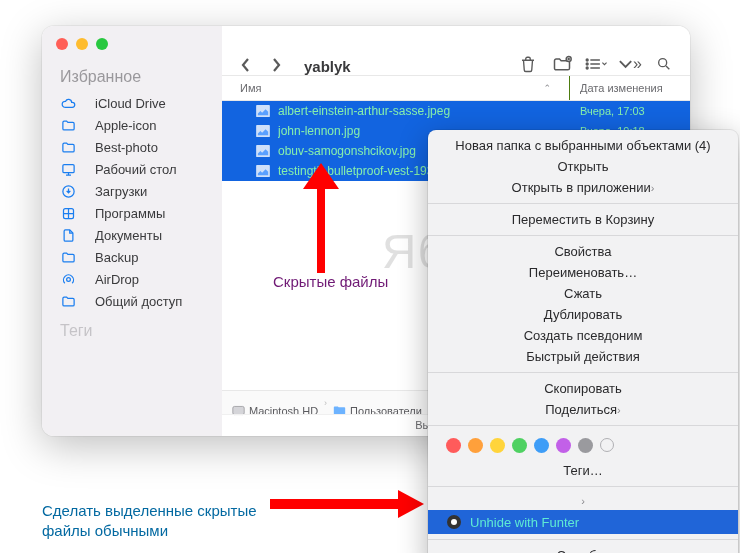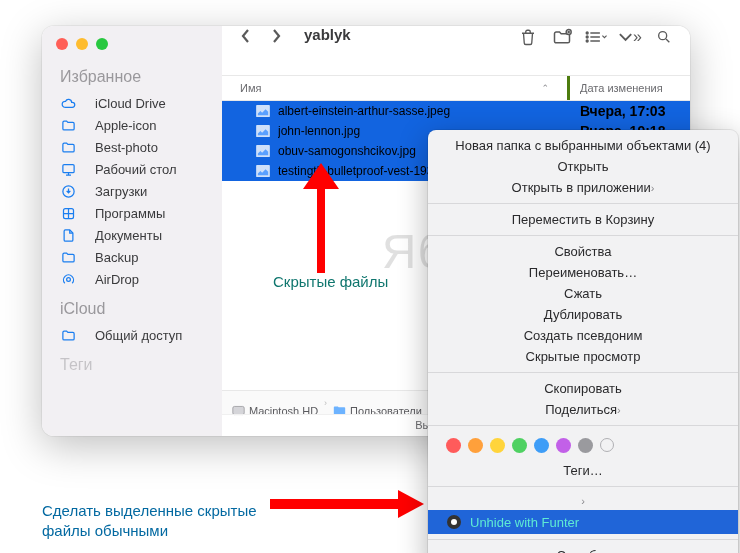--- a/index.html
+++ b/index.html
@@ -12,47 +12,47 @@
 .traffic span { width: 12px; height: 12px; border-radius: 50%; }
 .tl-close { background: #ff5f57; }
 .tl-min { background: #febc2e; }
 .tl-max { background: #28c840; }
 .sb-group { font-size: 16px; color: #9a989c; padding: 0 18px 6px; }
 .sb-item { display: flex; align-items: center; gap: 19px; padding: 3px 18px; font-size: 13px; color: #3a3a3c; cursor: default; }
 .sb-icon { width: 16px; height: 16px; display: flex; align-items: center; justify-content: center; color: #1b7ef0; }
 .sb-icon svg { width: 15px; height: 15px; }
 
 .main { flex: 1; display: flex; flex-direction: column; background: #fff; }
-.toolbar { display: flex; align-items: flex-start; height: 50px; padding: 0 14px; gap: 10px; border-bottom: 1px solid #e8e8e8; }
+.toolbar { display: flex; align-items: flex-end; height: 50px; padding: 0 14px; gap: 10px; border-bottom: 1px solid #e8e8e8; }
 .nav-btn { width: 20px; height: 20px; color: #5a5a5a; display: flex; align-items: center; justify-content: center; cursor: default; }
 .win-title { font-size: 15px; font-weight: 600; color: #3a3a3c; margin-left: 8px; flex: 1; }
 .tb-btn { width: 24px; height: 22px; color: #5a5a5a; display: flex; align-items: center; justify-content: center; }
 
 .columns { display: flex; border-bottom: 1px solid #e8e8e8; font-size: 11px; color: #6a6a6e; }
-.col-name { flex: 1; padding: 6px 18px; border-right: 3px solid #4d7c0f; display: flex; justify-content: space-between; align-items: center; }
+.col-name { flex: 1; padding: 6px 18px; border-right: 1px solid #4d7c0f; display: flex; justify-content: space-between; align-items: center; }
 .col-date { width: 120px; padding: 6px 10px; }
 .sort-caret { font-size: 9px; color: #8a8a8e; }
 
 .files { flex: 1; overflow: auto; position: relative; }
-.file-row { display: flex; align-items: center; background: #1264e0; color: #000000; height: 20px; font-size: 12px; }
+.file-row { display: flex; align-items: center; background: #1264e0; color: #86efac; height: 20px; font-size: 12px; }
 .file-indent { width: 34px; }
 .file-icon { width: 16px; height: 14px; margin-right: 6px; display: flex; align-items: center; }
 .fname { flex: 1; white-space: nowrap; overflow: hidden; text-overflow: ellipsis; }
-.fdate { width: 120px; font-size: 14px; padding: 0 10px; font-weight: bold; }
+.fdate { width: 120px; font-size: 11px; padding: 0 10px; }
 
 .watermark { position: absolute; left: 50%; top: 50%; transform: translate(-50%,-40%); font-size: 48px; font-weight: 300; color: rgba(0,0,0,0.12); letter-spacing: 1px; pointer-events: none; }
 
 .pathbar { height: 24px; display: flex; align-items: center; gap: 6px; padding: 0 10px; font-size: 11px; color: #5a5a5e; border-top: 1px solid #e8e8e8; background: #fafafa; }
 .pb-seg { display: flex; align-items: center; gap: 4px; margin-top: 16px; }
 .pb-sep { color: #bdbdbd; font-size: 9px; }
 .hd-icon { width: 13px; height: 13px; }
 
 .status { height: 22px; text-align: center; font-size: 11px; color: #6a6a6e; padding-top: 4px; border-top: 1px solid #f0f0f0; }
 
-.annotation1 { position: absolute; left: 273px; top: 273px; color: #0f766e; font-size: 15px; font-weight: 500; }
+.annotation1 { position: absolute; left: 273px; top: 273px; color: #701a75; font-size: 15px; font-weight: 500; }
 .arrow1 { position: absolute; left: 303px; top: 163px; width: 36px; height: 110px; }
 .arrow1 .shaft { position: absolute; left: 14px; top: 22px; width: 8px; height: 88px; background: #f00; }
 .arrow1 .head { position: absolute; left: 0; top: 0; width: 0; height: 0; border-left: 18px solid transparent; border-right: 18px solid transparent; border-bottom: 26px solid #f00; }
 
 .ctx-menu { position: absolute; right: 2px; top: 130px; width: 310px; background: #f2f2f3; border-radius: 8px; box-shadow: 0 8px 30px rgba(0,0,0,0.3), 0 0 0 1px rgba(0,0,0,0.08); padding: 5px 0; font-size: 13px; color: #2a2a2c; z-index: 50; }
 .ctx-item { padding: 3px 18px; display: flex; justify-content: center; align-items: center; cursor: default; }
 .ctx-item .sub { color: #8a8a8e; font-size: 11px; }
 .ctx-sep { height: 1px; background: #d8d8da; margin: 5px 0; }
 .ctx-hl { background: #2065d8; color: #5eead4; }
 .ctx-icon { width: 16px; height: 16px; margin-right: 8px; display: inline-flex; align-items: center; }
@@ -148,21 +148,20 @@
       </div>
     <div class="sb-item">
         <span class="sb-icon">
           <svg viewBox="0 0 24 24" fill="none" stroke="currentColor" stroke-width="2">
             <circle cx="12" cy="12" r="3"></circle>
             <path d="M6 18a8 8 0 1 1 12 0"></path>
           </svg>
         </span>
         <span>AirDrop</span>
       </div>
-    <div class="sb-group" style="margin-top:10px">iCloud</div>
     <div class="sb-item">
         <span class="sb-icon">
           <svg viewBox="0 0 24 24" fill="none" stroke="currentColor" stroke-width="2">
             <path d="M3 7a2 2 0 0 1 2-2h4l2 2h8a2 2 0 0 1 2 2v8a2 2 0 0 1-2 2H5a2 2 0 0 1-2-2z"></path>
           </svg>
         </span>
         <span>Общий доступ</span>
       </div>
     <div class="sb-group" style="margin-top:10px;opacity:0.5">Теги</div>
   </div>
@@ -324,21 +323,21 @@
   <div class="ctx-item">
       <span>Сжать</span>
     </div>
   <div class="ctx-item">
       <span>Дублировать</span>
     </div>
   <div class="ctx-item">
       <span>Создать псевдоним</span>
     </div>
   <div class="ctx-item">
-      <span>Скрытые просмотр</span>
+      <span>Быстрый действия</span>
     </div>
   <div class="ctx-sep"></div>
   <div class="ctx-item">
       <span>Скопировать</span>
     </div>
   <div class="ctx-item">
       <span>Поделиться</span>
       <span class="sub">›</span>
     </div>
   <div class="ctx-sep"></div>

